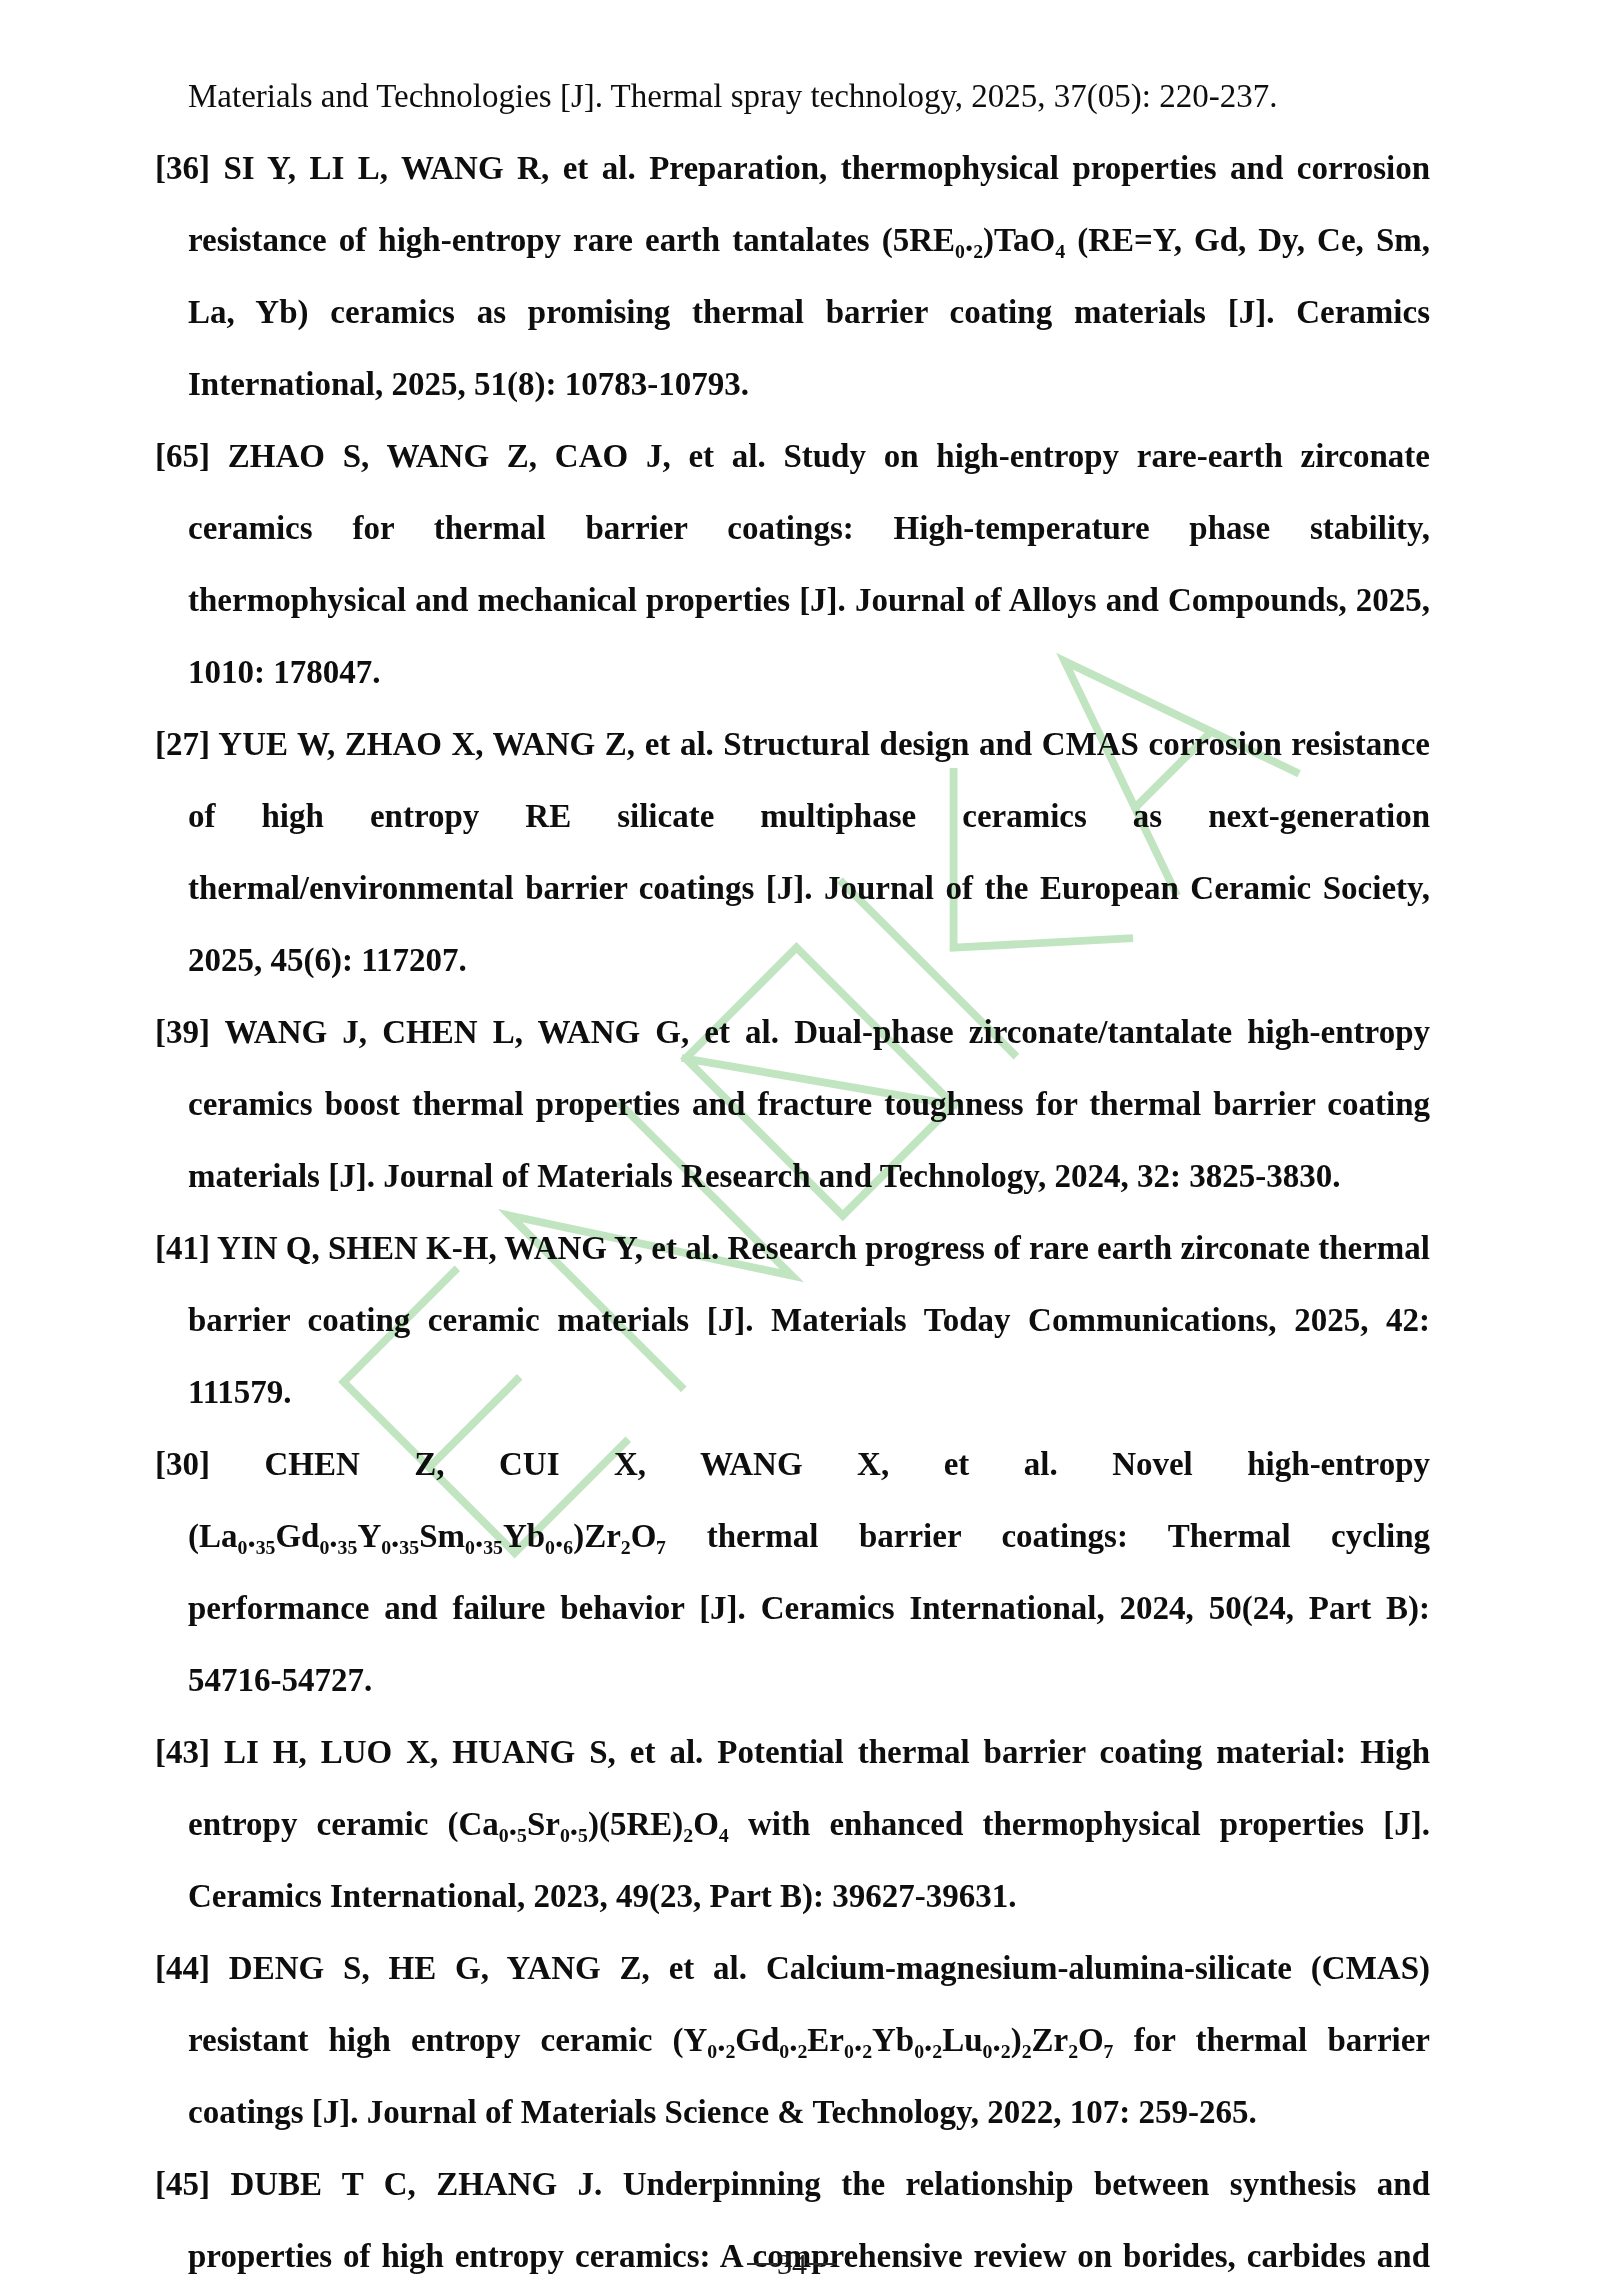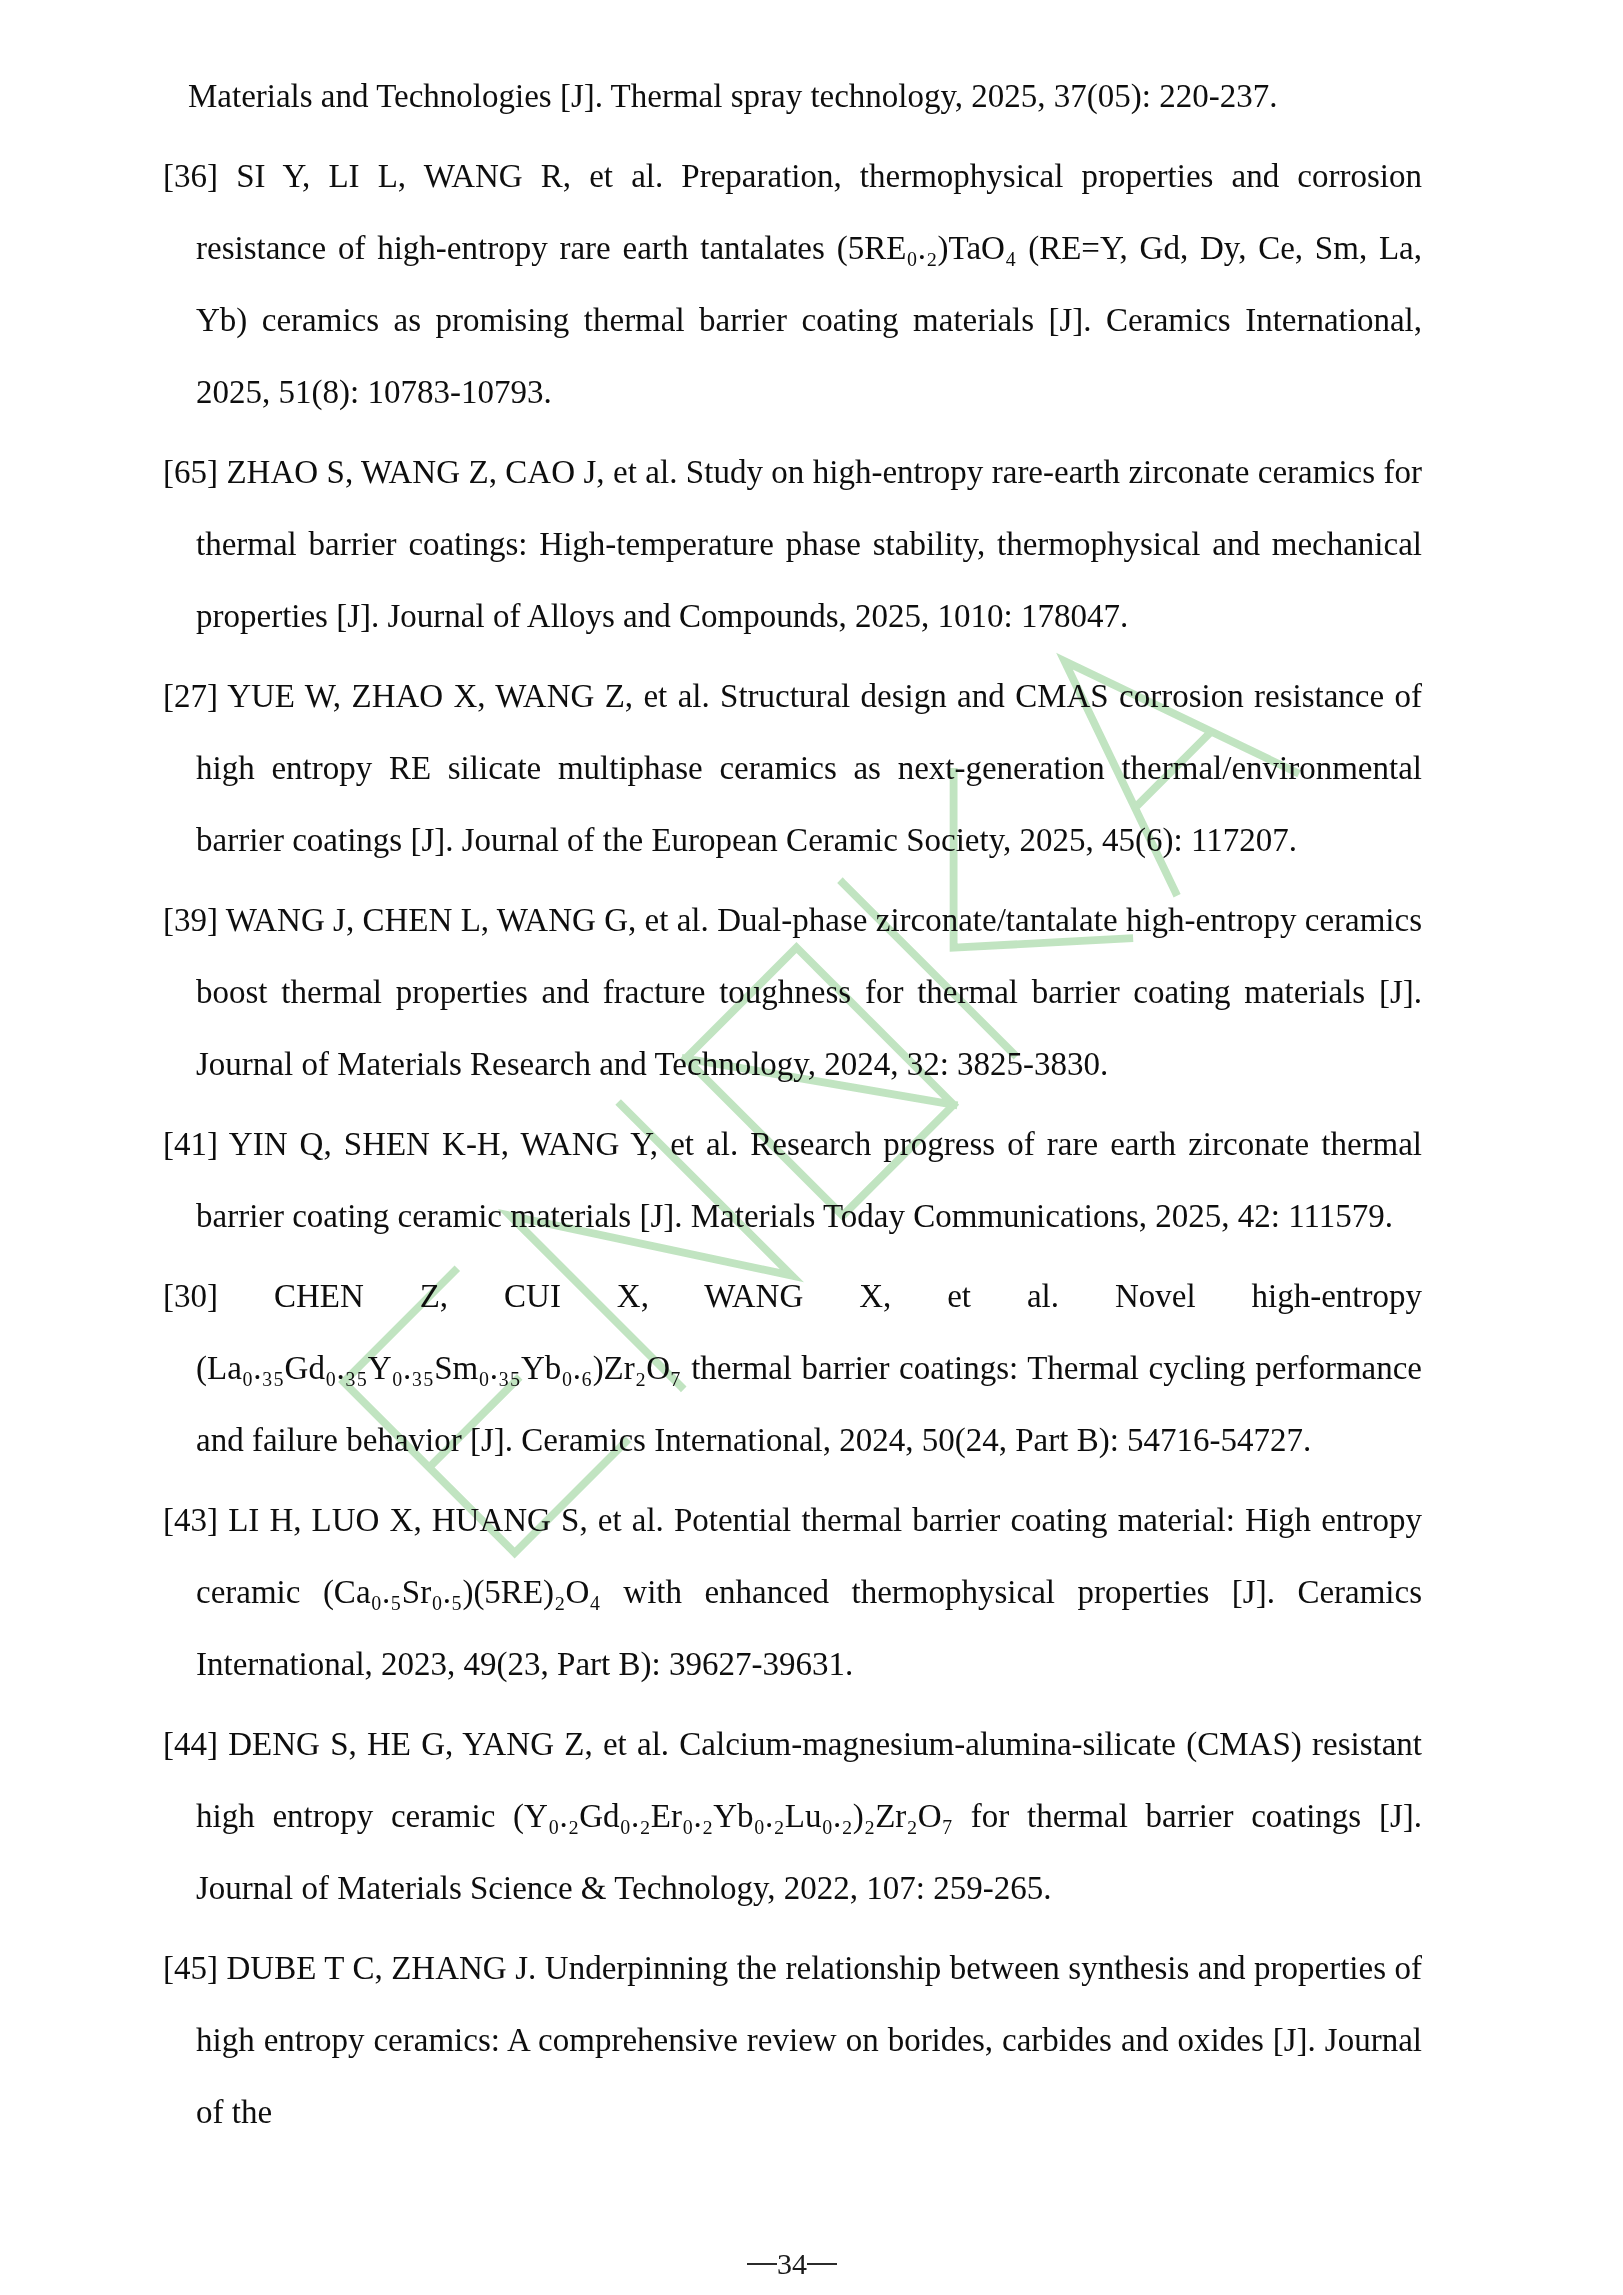--- a/index.html
+++ b/index.html
@@ -31,23 +31,24 @@
     margin: 60px 154px 0 155px;
     font-size: 33px;
     line-height: 72px;
     text-align: justify;
   }
   .cont-line {
     margin: 0;
     padding-left: 33px;
   }
   .ref {
-    margin: 8px;
+    margin: 0;
     padding-left: 33px;
     text-indent: -33px;
+    font-weight: bold;
   }
   .ref-label {
     white-space: pre;
   }
   .ref-label::after {
     content: " ";
   }
   .footer {
     position: absolute;
     left: 0;

